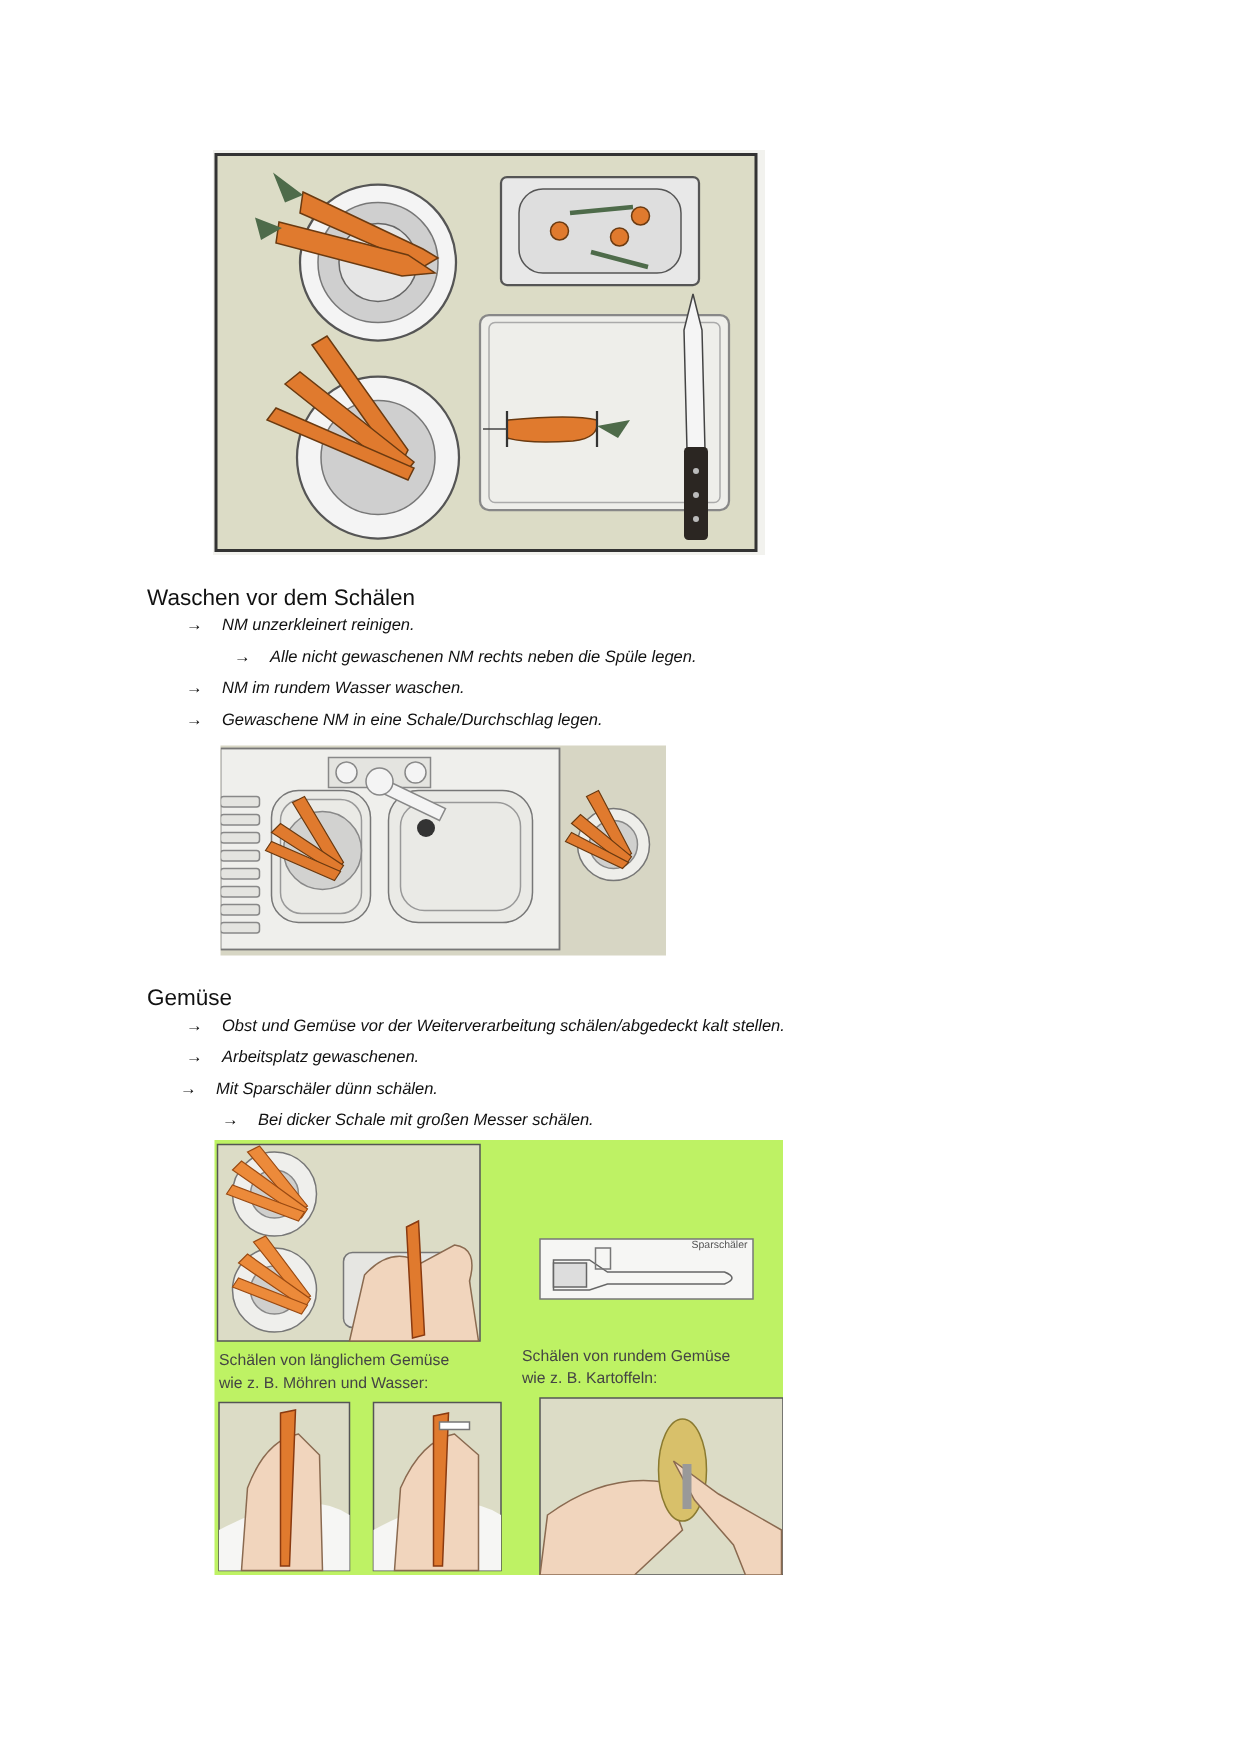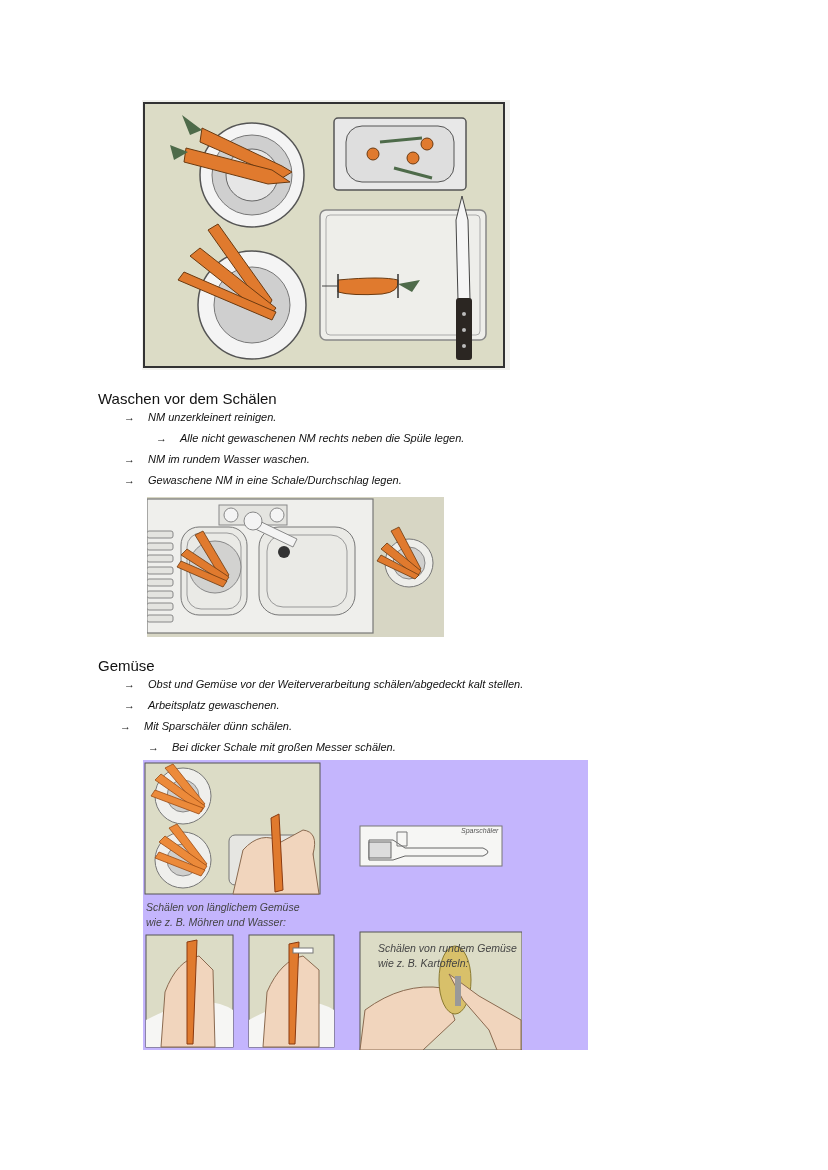--- a/index.html
+++ b/index.html
@@ -119,21 +119,21 @@
 <div class="abs bullet" style="left:124px; top:699px;">
   <span class="arrow">→</span><span>Arbeitsplatz gewaschenen.</span>
 </div>
 <div class="abs bullet" style="left:120px; top:720px;">
   <span class="arrow">→</span><span>Mit Sparschäler dünn schälen.</span>
 </div>
 <div class="abs bullet" style="left:124px; top:741px;margin-left:24px;">
   <span class="arrow">→</span><span>Bei dicker Schale mit großen Messer schälen.</span>
 </div>
 
-<div class="fig" style="left:143px; top:760px; width:445px; height:290px; background:#c4b5fd;font-style:italic;">
+<div class="fig" style="left:143px; top:760px; width:379px; height:290px; background:#bef264;">
   <svg width="379" height="290" viewBox="0 0 379 290" style="position:absolute; left:0; top:0;">
 
     <rect x="2" y="3" width="175" height="131" fill="#dcdcc6" stroke="#555"></rect>
     <circle cx="40" cy="36" r="28" fill="#efefec" stroke="#777"></circle>
     <circle cx="40" cy="36" r="16" fill="#cfcfcd" stroke="#888"></circle>
     <circle cx="40" cy="100" r="28" fill="#efefec" stroke="#777"></circle>
     <circle cx="40" cy="100" r="16" fill="#cfcfcd" stroke="#888"></circle>
     <g fill="#ec8a3a" stroke="#9a4a12" stroke-width="0.8">
       <path d="M22 8 L30 4 L62 44 L56 48 Z"></path>
         <path d="M12 20 L18 14 L62 46 L58 52 Z"></path>
@@ -164,17 +164,17 @@
     <path d="M217 290 L222 250 Q260 222 300 228 L312 260 L280 290 Z" fill="#f1d5bd" stroke="#8a6a50"></path>
     <ellipse cx="312" cy="220" rx="16" ry="34" fill="#d8c06a" stroke="#8a7a30"></ellipse>
     <path d="M306 214 L320 240 L346 270 L354 290 L378 290 L378 260 L336 236 Z" fill="#f1d5bd" stroke="#8a6a50"></path>
     <rect x="312" y="216" width="6" height="30" fill="#999"></rect>
   </svg>
   <div class="abs" style="left:318px; top:67px; font-size:7px; color:#555;">Sparschäler</div>
   <div class="abs cap" style="left:3px; top:140px;">
     <div>Schälen von länglichem Gemüse</div>
     <div>wie z. B. Möhren und Wasser:</div>
   </div>
-  <div class="abs cap" style="left:235px; top:137px;margin-top:44px;">
+  <div class="abs cap" style="left:205px; top:137px;">
     <div>Schälen von rundem Gemüse</div>
     <div>wie z. B. Kartoffeln:</div>
   </div>
 </div>
 
 </body></html>

